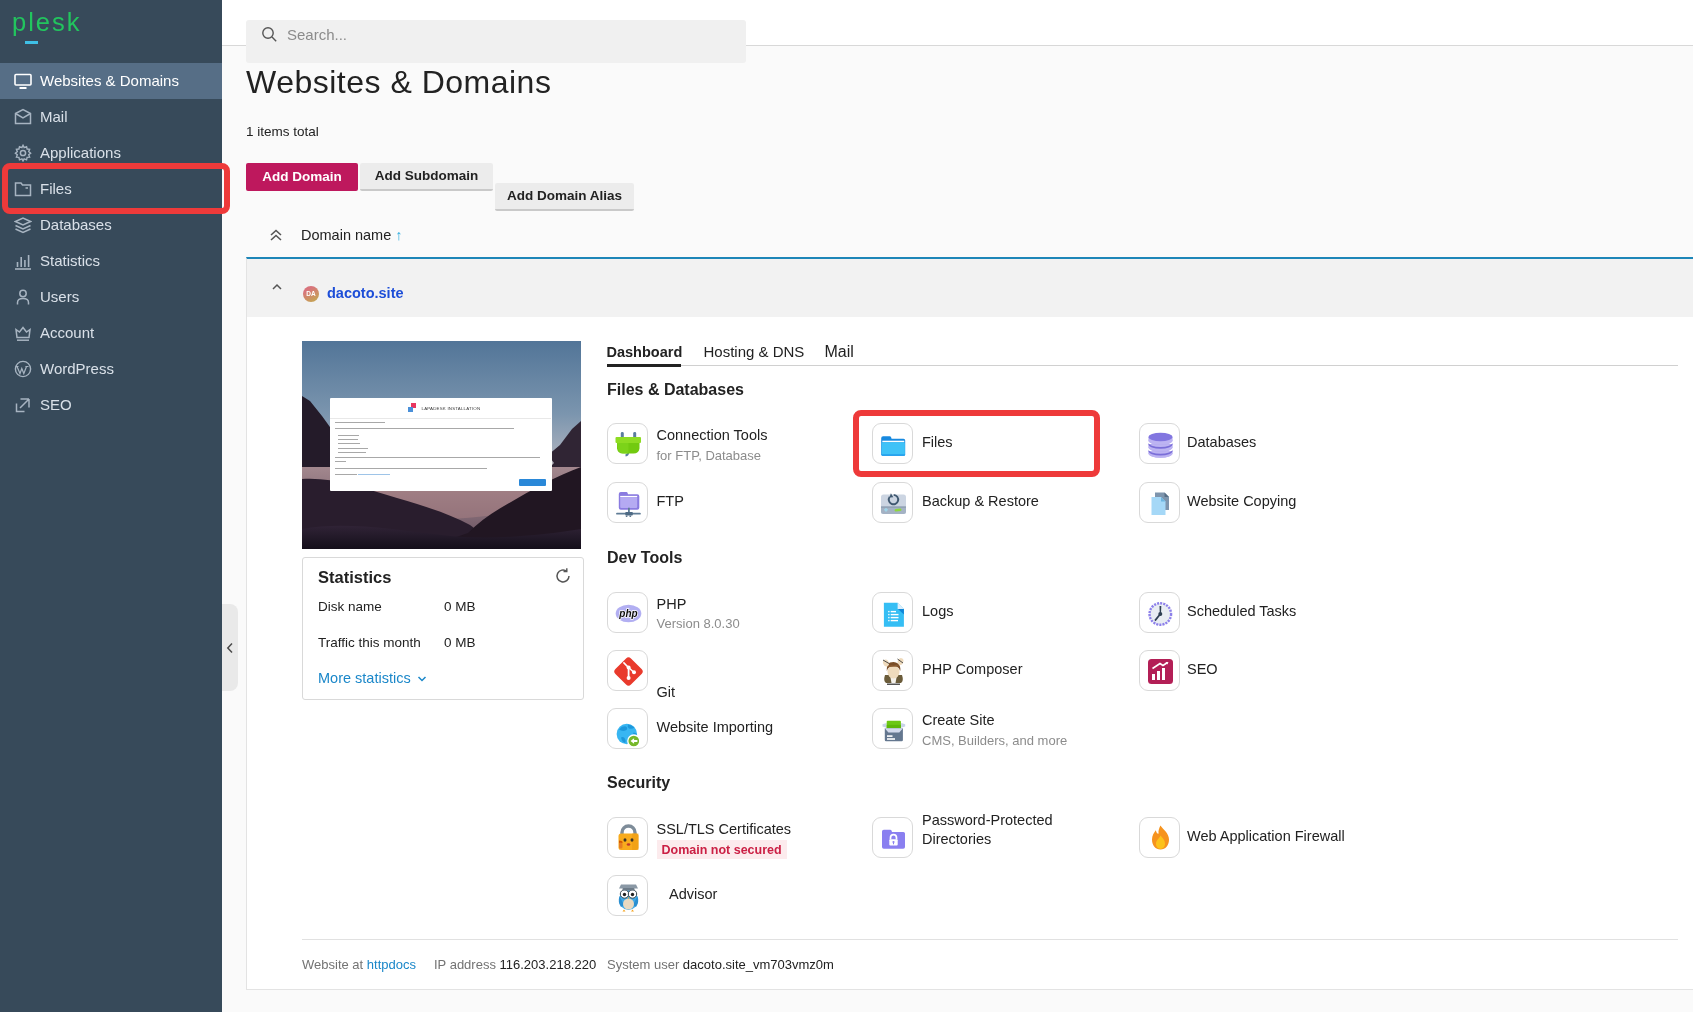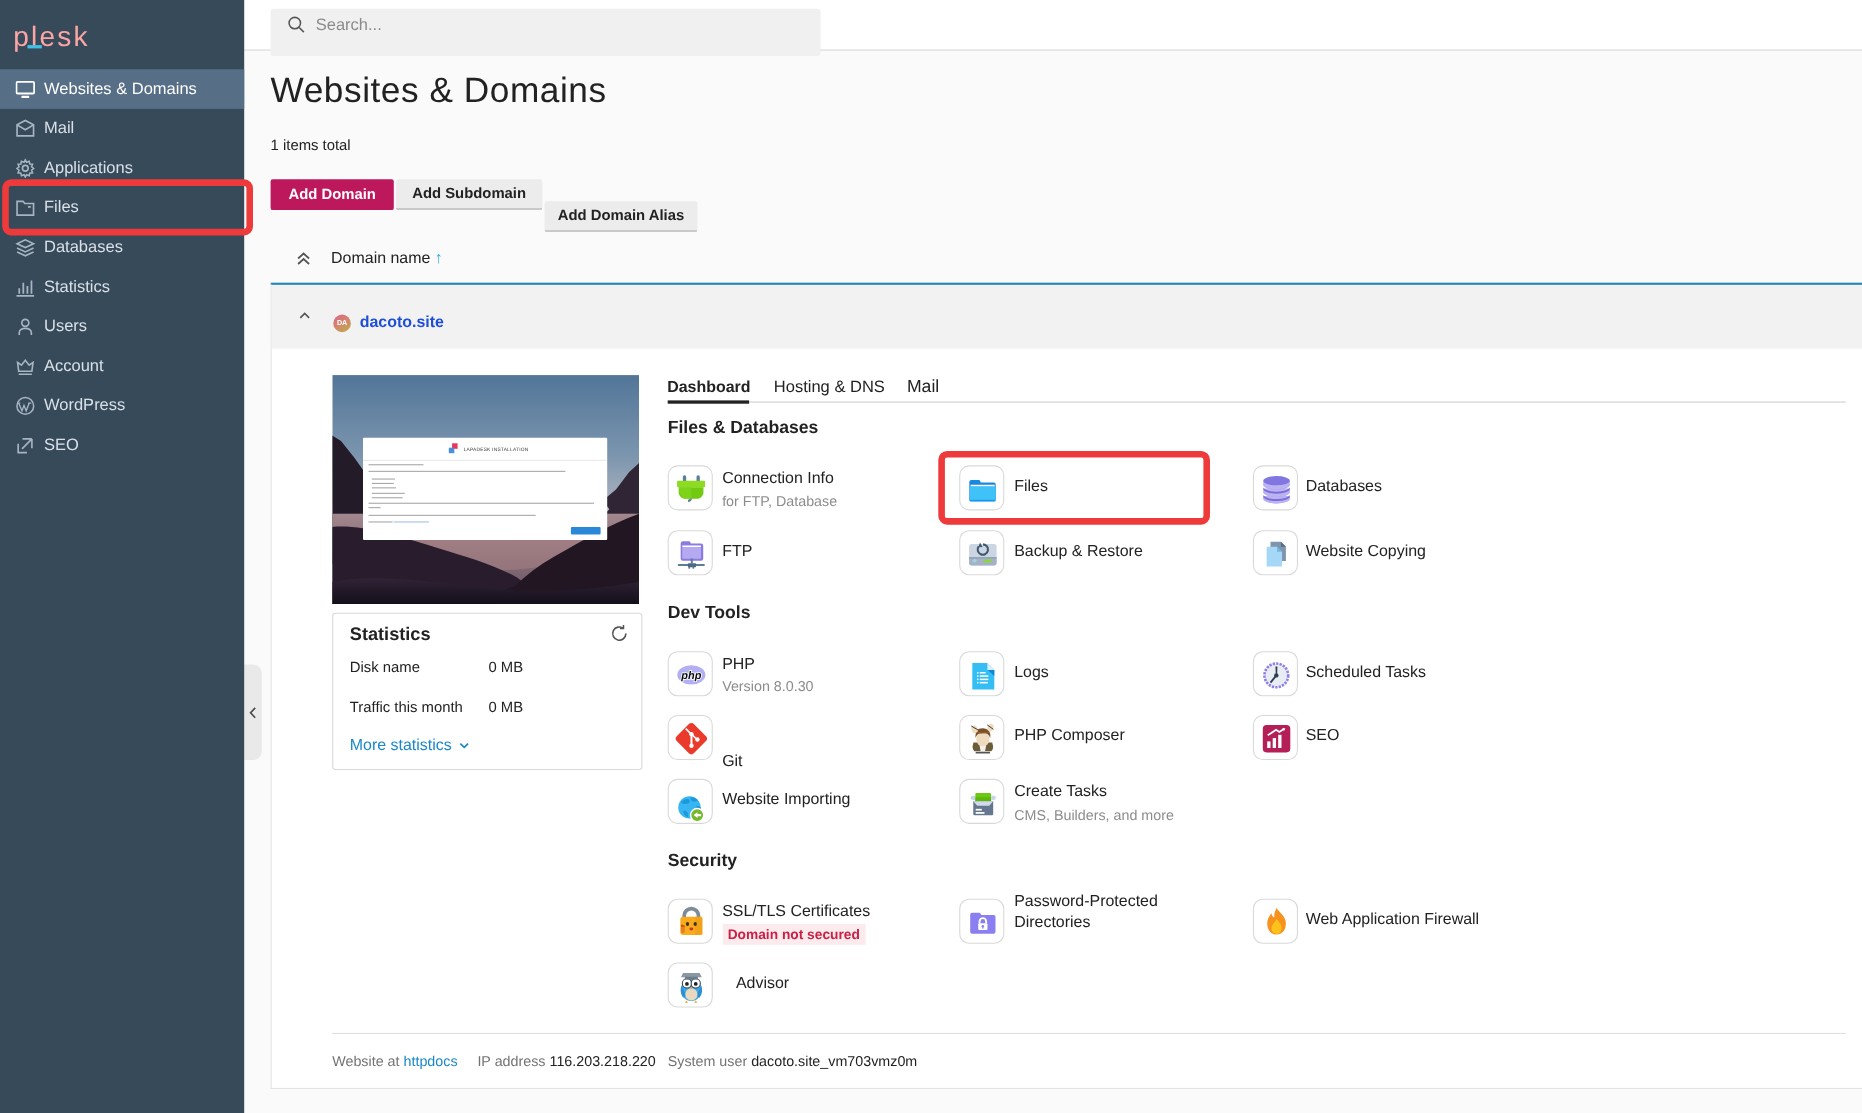--- a/index.html
+++ b/index.html
@@ -2,30 +2,30 @@
 <html><head>
 <meta charset="utf-8">
 <style>
 * { margin:0; padding:0; box-sizing:border-box; }
 html,body { width:1693px; height:1012px; overflow:hidden; }
 body { font-family:"Liberation Sans", sans-serif; position:relative; background:#fafafa; }
 .abs { position:absolute; }
 
 
 #sidebar { left:0; top:0; width:222px; height:1012px; background:#374a5a; z-index:5; }
-#logo { position:absolute; left:12px; top:20px; color:#fca5a5; font-size:25.5px; letter-spacing:2px; }
+#logo { position:absolute; left:12px; top:8px; color:#22c55e; font-size:25.5px; letter-spacing:2px; }
 #logobar { position:absolute; left:25px; top:41px; width:13px; height:3px; background:#3fc0e6; }
 .mi { position:absolute; left:0; width:222px; height:36px; color:#d9e0e8; font-size:15px; line-height:36px; }
 .mi .lbl { position:absolute; left:40px; top:0; }
 .mi svg { position:absolute; left:14px; top:9px; }
 .mi.active { background:#566e86; color:#fff; }
 
 
 #topbar { left:222px; top:0; width:1471px; height:46px; background:#fff; border-bottom:1px solid #d8d8d8; z-index:1; }
-#search { position:absolute; left:24px; top:8px; width:500px; height:43px; background:#f0f0f0; border-radius:3px; }
+#search { position:absolute; left:24px; top:20px; width:500px; height:43px; background:#f0f0f0; border-radius:3px; }
 #search .ph { position:absolute; left:41px; top:6px; font-size:15px; color:#8b8b8b; }
 #search svg { position:absolute; left:15px; top:6px; }
 
 
 #h1 { left:246px; top:64px; font-size:32px; letter-spacing:0.5px; color:#222; z-index:1;}
 #items { left:246px; top:124px; font-size:13.5px; color:#222; z-index:1;}
 .btn { position:absolute; top:163px; height:28px; font-size:13.5px; font-weight:bold; text-align:center; border-radius:2px; z-index:1; }
 #btn1 { left:246px; width:112px; background:#be185d; color:#fff; line-height:28px; }
 .btngray { background:#ececec; color:#222; border-bottom:2px solid #c9c9c9; line-height:26px; }
 #btn2 { left:360px; width:133px; }
@@ -199,21 +199,21 @@
   <div class="ibox" style="left:359.5px;top:164px">
     <svg width="41" height="41" viewBox="0 0 41 41">
       <rect x="12.8" y="8" width="3" height="7" rx="1.4" fill="#5b7d9e"></rect>
       <rect x="25.2" y="8" width="3" height="7" rx="1.4" fill="#5b7d9e"></rect>
       <path d="M20 28 q0.5 3 -2.5 3.5" stroke="#5b7d9e" stroke-width="2" fill="none"></path>
       <rect x="7.5" y="13" width="25.5" height="6" rx="1" fill="#8edc22"></rect>
       <path d="M9 19 h22.5 v5.5 a6 6 0 0 1 -6 5 h-10.5 a6 6 0 0 1 -6 -5 Z" fill="#72ca10"></path>
       <path d="M9 19 h11.5 v10.5 h-4.5 a6 6 0 0 1 -6 -5 Z" fill="#7ed41b" opacity="0.8"></path>
     </svg>
   </div>
-  <div class="ilbl" style="left:409.5px;top:168px">Connection Info</div>
+  <div class="ilbl" style="left:409.5px;top:168px">Connection Tools</div>
   <div class="isub" style="left:409.5px;top:188.5px">for FTP, Database</div>
 
   <div class="ibox" style="left:625px;top:164px">
     <svg width="41" height="41" viewBox="0 0 41 41">
       <path d="M8.2 31 V14.2 a1.9 1.9 0 0 1 1.9 -1.9 h6.6 a1.5 1.5 0 0 1 1.4 1 l0.5 1.4 h11.9 a1.7 1.7 0 0 1 1.7 1.7 V31 Z" fill="#1789df"></path>
       <rect x="9.3" y="16.7" width="22" height="1.6" fill="#fff"></rect>
       <rect x="8.6" y="18.3" width="23.3" height="13.5" rx="1.2" fill="#3fc2f7"></rect>
       <rect x="8.6" y="30.4" width="23.3" height="1.4" fill="#1b97ea"></rect>
     </svg>
   </div>
@@ -364,21 +364,21 @@
       <path d="M9.5 15.2 L13.6 14 L13.6 18.8 L9.5 17.6 Z" fill="#c9d3e8"></path>
       <path d="M32.2 15.2 L28.1 14 L28.1 18.8 L32.2 17.6 Z" fill="#c9d3e8"></path>
       <path d="M13.7 12.8 a1 1 0 0 1 1 -1 h12.2 a1 1 0 0 1 1 1 V19.5 H13.7 Z" fill="#6cc814"></path>
       <rect x="13.7" y="15.8" width="14.2" height="3.7" fill="#5cb708"></rect>
       <path d="M11.8 19.3 h18.1 v11.7 a1.2 1.2 0 0 1 -1.2 1.2 H13 a1.2 1.2 0 0 1 -1.2 -1.2 Z" fill="#64778f"></path>
       <path d="M11.8 19.3 H29.9 L26.3 23.6 H15.4 Z" fill="#d3daec"></path>
       <rect x="14" y="26.3" width="5.5" height="1.6" fill="#fff"></rect>
       <rect x="14" y="29.2" width="8" height="1.6" fill="#fff"></rect>
     </svg>
   </div>
-  <div class="ilbl" style="left:675px;top:453px">Create Tasks</div>
+  <div class="ilbl" style="left:675px;top:453px">Create Site</div>
   <div class="isub" style="left:675px;top:473.5px">CMS, Builders, and more</div>
 
   <div class="sect" style="top:514.5px">Security</div>
 
   <div class="ibox" style="left:359.5px;top:557.5px">
     <svg width="41" height="41" viewBox="0 0 41 41">
       <path d="M14 18 v-3.5 a6.5 6.5 0 0 1 13 0 V18" fill="none" stroke="#7e8c99" stroke-width="3.4"></path>
       <rect x="10.5" y="15.5" width="20" height="16.5" rx="2.5" fill="#f8ab1d"></rect>
       <path d="M24 15.5 h6.5 v16.5 h-6.5 Z" fill="#ef9d12" opacity="0.6"></path>
       <ellipse cx="17" cy="22" rx="1.5" ry="1.8" fill="#3d3325"></ellipse>

